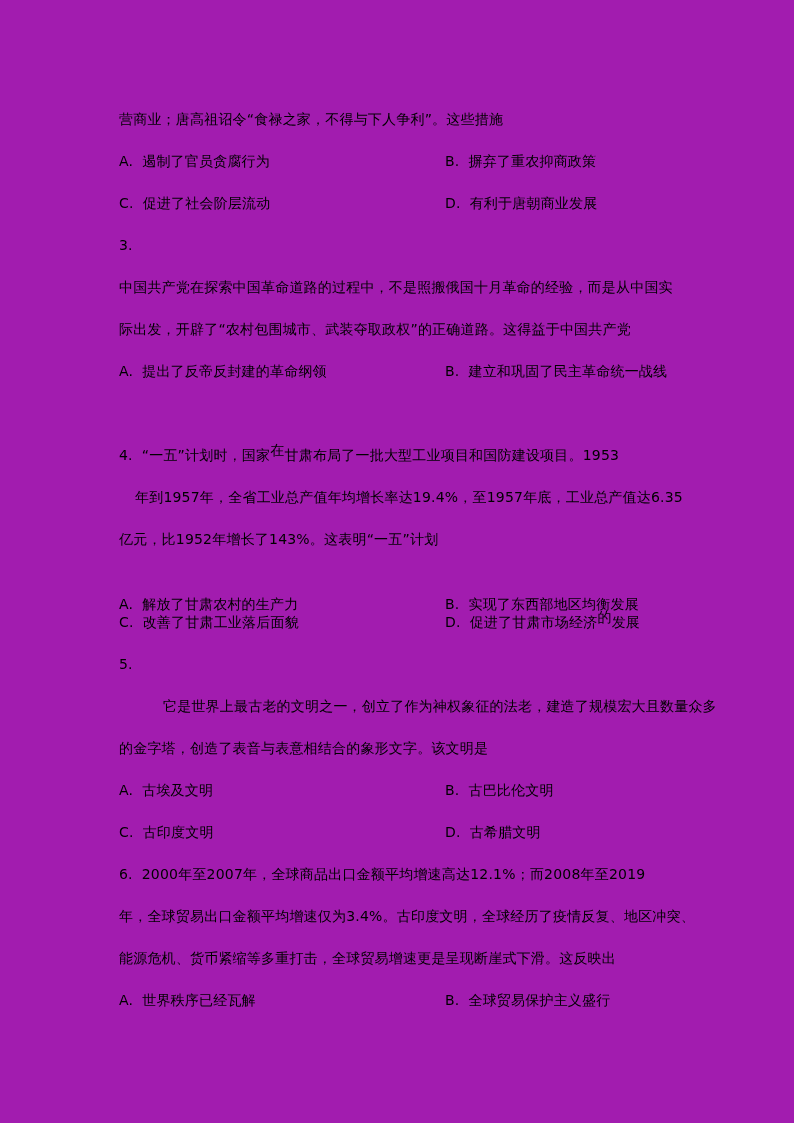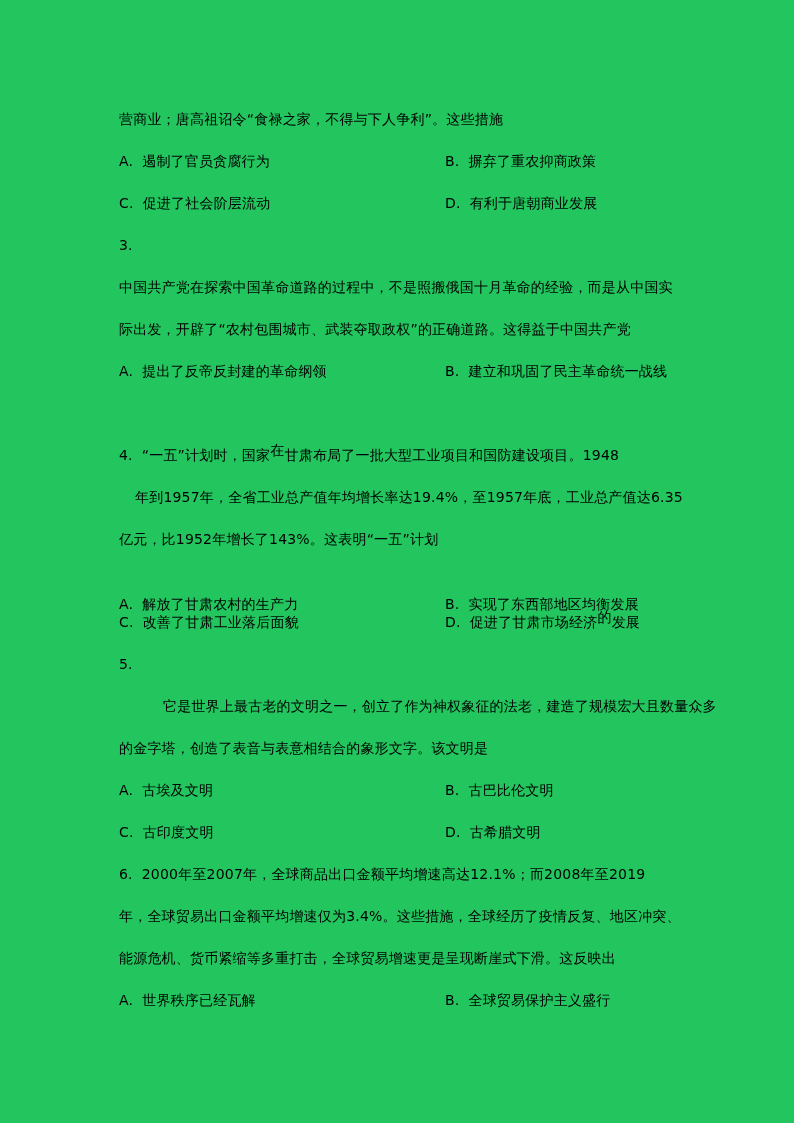--- a/index.html
+++ b/index.html
@@ -4,21 +4,21 @@
 <style>
   html, body {
     margin: 0;
     padding: 0;
     background: #ffffff;
   }
   .page {
     position: relative;
     width: 794px;
     height: 1123px;
-    background: #22c55e;
+    background: #a21caf;
     overflow: hidden;
     font-family: "DejaVu Sans", sans-serif;
     color: #000000;
   }
   .content {
     position: absolute;
     left: 119px;
     top: 0;
     width: 556px;
     height: 100%;
@@ -55,28 +55,28 @@
 
 <div class="page">
   <div class="content" id="content">
       <div class="line" style="top: 110px;"><span class="cell"><span class="">营商业；唐高祖诏令“食禄之家，不得与下人争利”。这些措施</span></span></div>
       <div class="line" style="top: 151.95px;"><span class="cell"><span class="lbl">A.</span><span class="">遏制了官员贪腐行为</span></span><span class="cell col2"><span class="lbl">B.</span><span class="">摒弃了重农抑商政策</span></span></div>
       <div class="line" style="top: 193.9px;"><span class="cell"><span class="lbl">C.</span><span class="">促进了社会阶层流动</span></span><span class="cell col2"><span class="lbl">D.</span><span class="">有利于唐朝商业发展</span></span></div>
       <div class="line" style="top: 235.85px;"><span class="cell"><span class="lbl">3.</span></span></div>
       <div class="line" style="top: 277.8px;"><span class="cell"><span class="">中国共产党在探索中国革命道路的过程中，不是照搬俄国十月革命的经验，而是从中国实</span></span></div>
       <div class="line" style="top: 319.75px;"><span class="cell"><span class="">际出发，开辟了“农村包围城市、武装夺取政权”的正确道路。这得益于中国共产党</span></span></div>
       <div class="line" style="top: 361.7px;"><span class="cell"><span class="lbl">A.</span><span class="">提出了反帝反封建的革命纲领</span></span><span class="cell col2"><span class="lbl">B.</span><span class="">建立和巩固了民主革命统一战线</span></span></div>
-      <div class="line" style="top: 445.6px;"><span class="cell"><span class="lbl">4.</span><span class="">“一五”计划时，国家</span><span class="sup">在</span><span class="">甘肃布局了一批大型工业项目和国防建设项目。1948</span></span></div>
+      <div class="line" style="top: 445.6px;"><span class="cell"><span class="lbl">4.</span><span class="">“一五”计划时，国家</span><span class="sup">在</span><span class="">甘肃布局了一批大型工业项目和国防建设项目。1953</span></span></div>
       <div class="line" style="top: 487.55px; margin-left: 16px;"><span class="cell"><span class="">年到1957年，全省工业总产值年均增长率达19.4%，至1957年底，工业总产值达6.35</span></span></div>
       <div class="line" style="top: 529.5px;"><span class="cell"><span class="">亿元，比1952年增长了143%。这表明“一五”计划</span></span></div>
       <div class="line" style="top: 571.45px; margin-top: 24px;"><span class="cell"><span class="lbl">A.</span><span class="">解放了甘肃农村的生产力</span></span><span class="cell col2"><span class="lbl">B.</span><span class="">实现了东西部地区均衡发展</span></span></div>
       <div class="line" style="top: 613.4px;"><span class="cell"><span class="lbl">C.</span><span class="">改善了甘肃工业落后面貌</span></span><span class="cell col2"><span class="lbl">D.</span><span class="">促进了甘肃市场经济</span><span class="sup">的</span><span class="">发展</span></span></div>
       <div class="line" style="top: 655.35px;"><span class="cell"><span class="lbl">5.</span></span></div>
       <div class="line" style="top: 697.3px; margin-left: 44px;"><span class="cell"><span class="">它是世界上最古老的文明之一，创立了作为神权象征的法老，建造了规模宏大且数量众多</span></span></div>
       <div class="line" style="top: 739.25px;"><span class="cell"><span class="">的金字塔，创造了表音与表意相结合的象形文字。该文明是</span></span></div>
       <div class="line" style="top: 781.2px;"><span class="cell"><span class="lbl">A.</span><span class="">古埃及文明</span></span><span class="cell col2"><span class="lbl">B.</span><span class="">古巴比伦文明</span></span></div>
       <div class="line" style="top: 823.15px;"><span class="cell"><span class="lbl">C.</span><span class="">古印度文明</span></span><span class="cell col2"><span class="lbl">D.</span><span class="">古希腊文明</span></span></div>
       <div class="line" style="top: 865.1px;"><span class="cell"><span class="lbl">6.</span><span class="">2000年至2007年，全球商品出口金额平均增速高达12.1%；而2008年至2019</span></span></div>
-      <div class="line" style="top: 907.05px;"><span class="cell"><span class="">年，全球贸易出口金额平均增速仅为3.4%。这些措施，全球经历了疫情反复、地区冲突、</span></span></div>
+      <div class="line" style="top: 907.05px;"><span class="cell"><span class="">年，全球贸易出口金额平均增速仅为3.4%。古印度文明，全球经历了疫情反复、地区冲突、</span></span></div>
       <div class="line" style="top: 949px;"><span class="cell"><span class="">能源危机、货币紧缩等多重打击，全球贸易增速更是呈现断崖式下滑。这反映出</span></span></div>
       <div class="line" style="top: 990.95px;"><span class="cell"><span class="lbl">A.</span><span class="">世界秩序已经瓦解</span></span><span class="cell col2"><span class="lbl">B.</span><span class="">全球贸易保护主义盛行</span></span></div>
     </div>
 </div>
 
 </body></html>

